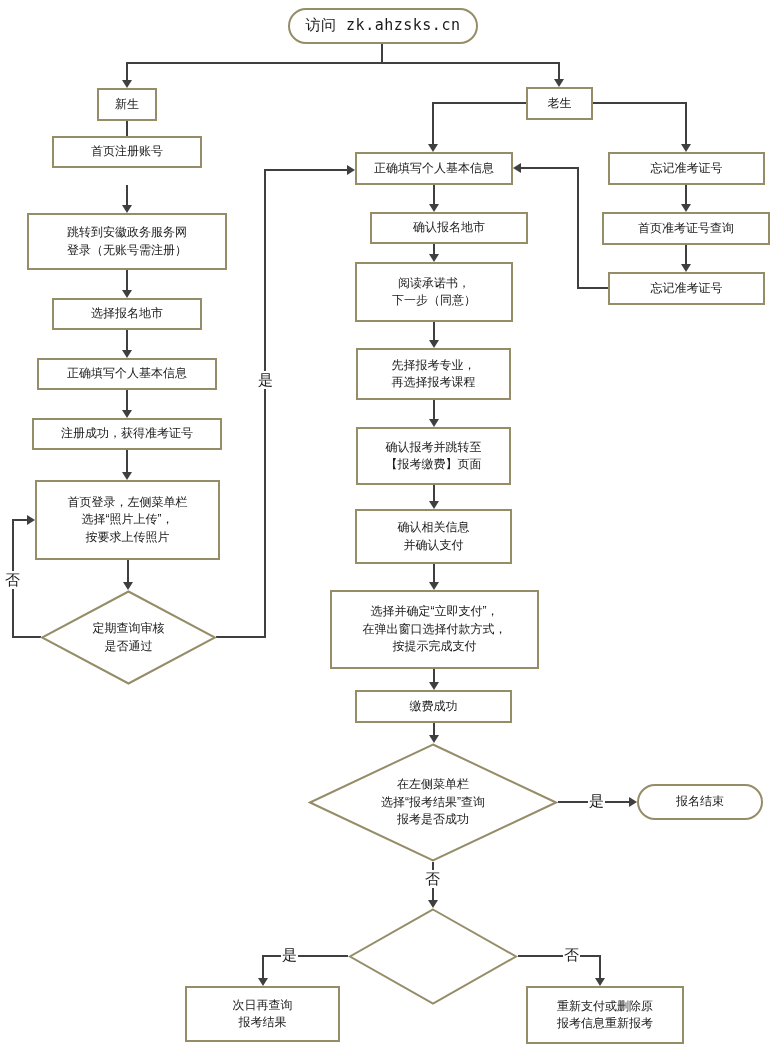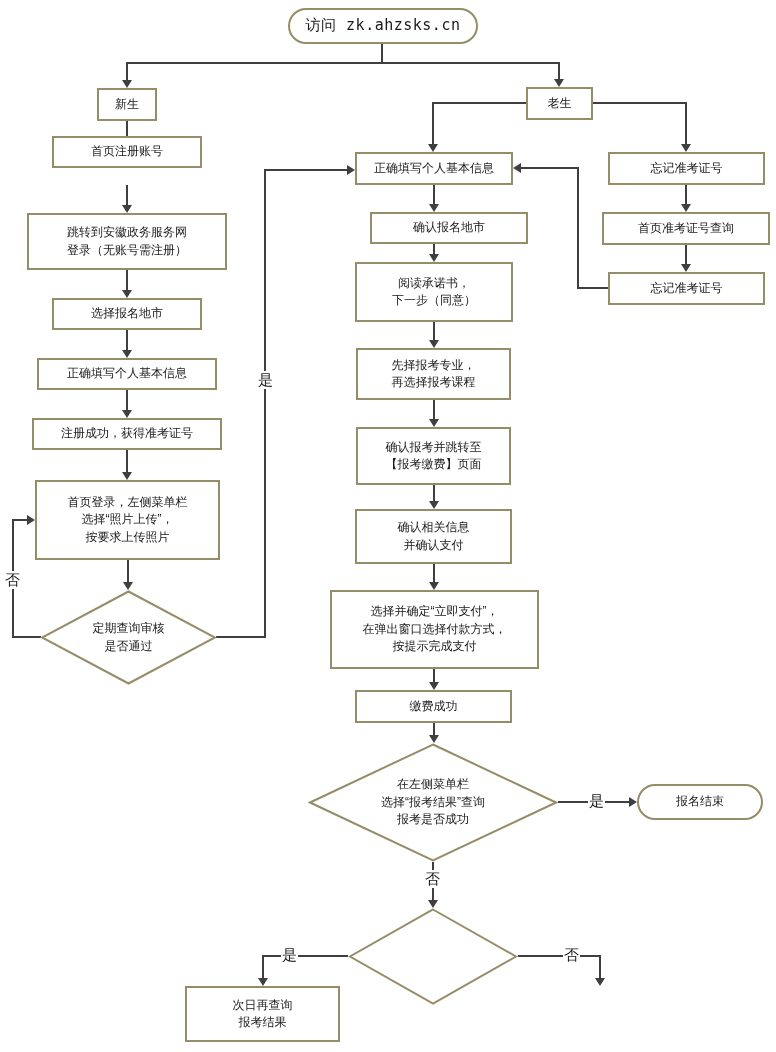--- a/index.html
+++ b/index.html
@@ -192,20 +192,24 @@
   </div>
   <div class="node diamond" style="left:348px;top:908px;width:170px;height:97px">
     <svg width="170" height="97" viewBox="0 0 170 97">
       <polygon points="85,1.5 168,48.5 85,95.5 2,48.5" fill="#ffffff" stroke="#958c68" stroke-width="2"></polygon>
     </svg>
   </div>
   <div class="node rect" style="left:185px;top:986px;width:155px;height:56px">
     <span class="ntext">次日再查询
 报考结果</span>
   </div>
+  <div class="node rect" style="left:526px;top:986px;width:158px;height:58px">
+    <span class="ntext">重新支付或删除原
+报考信息重新报考</span>
+  </div>
 
   <div class="node rect" style="left:608px;top:152px;width:157px;height:33px">
     <span class="ntext">忘记准考证号</span>
   </div>
   <div class="node rect" style="left:602px;top:212px;width:168px;height:33px">
     <span class="ntext">首页准考证号查询</span>
   </div>
   <div class="node rect" style="left:608px;top:272px;width:157px;height:33px">
     <span class="ntext">忘记准考证号</span>
   </div>

